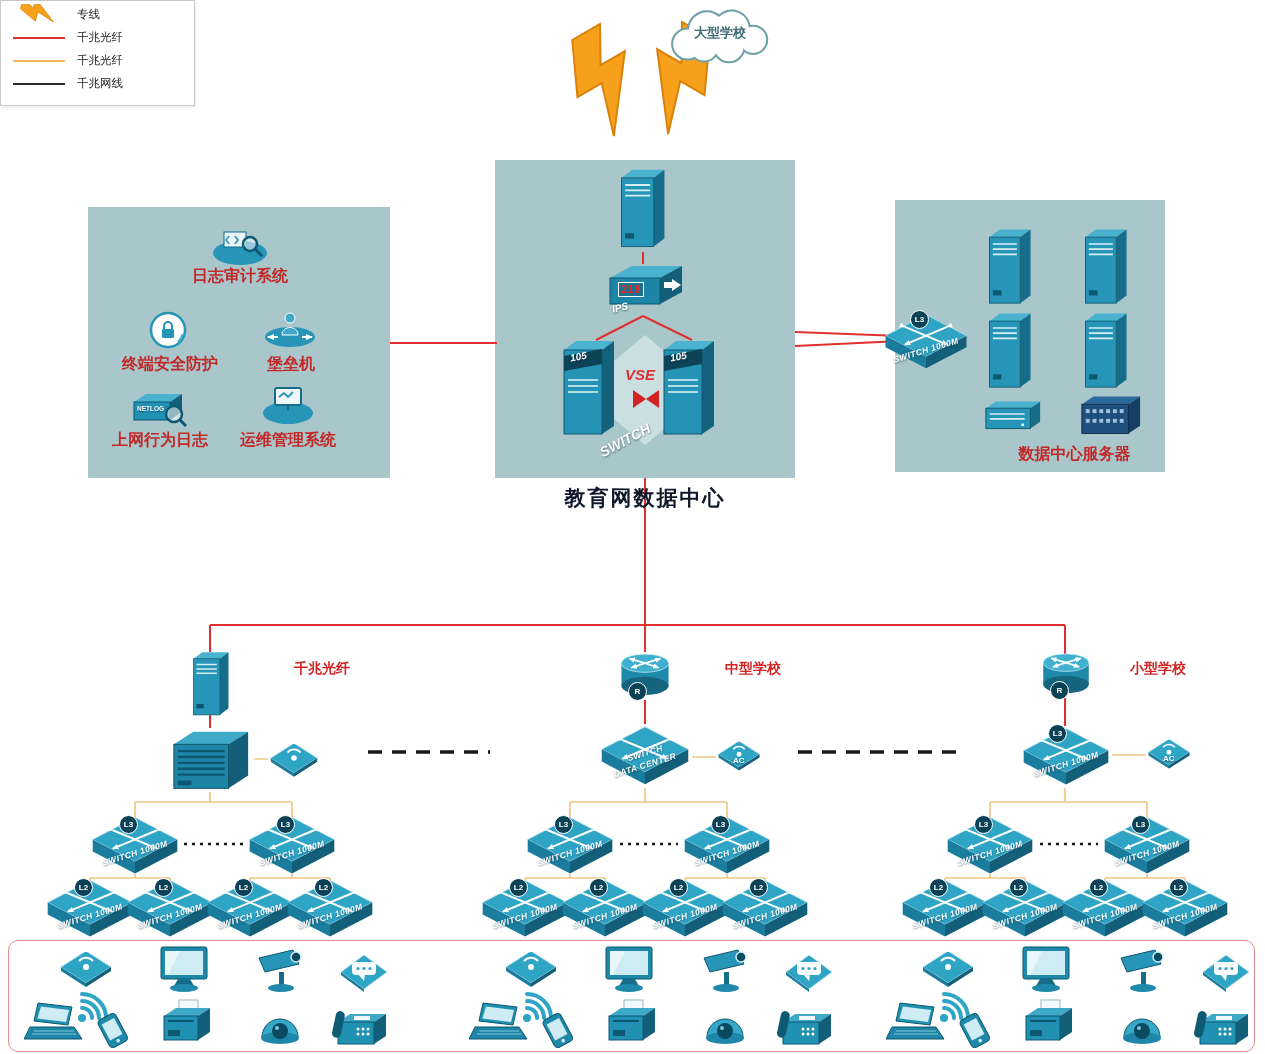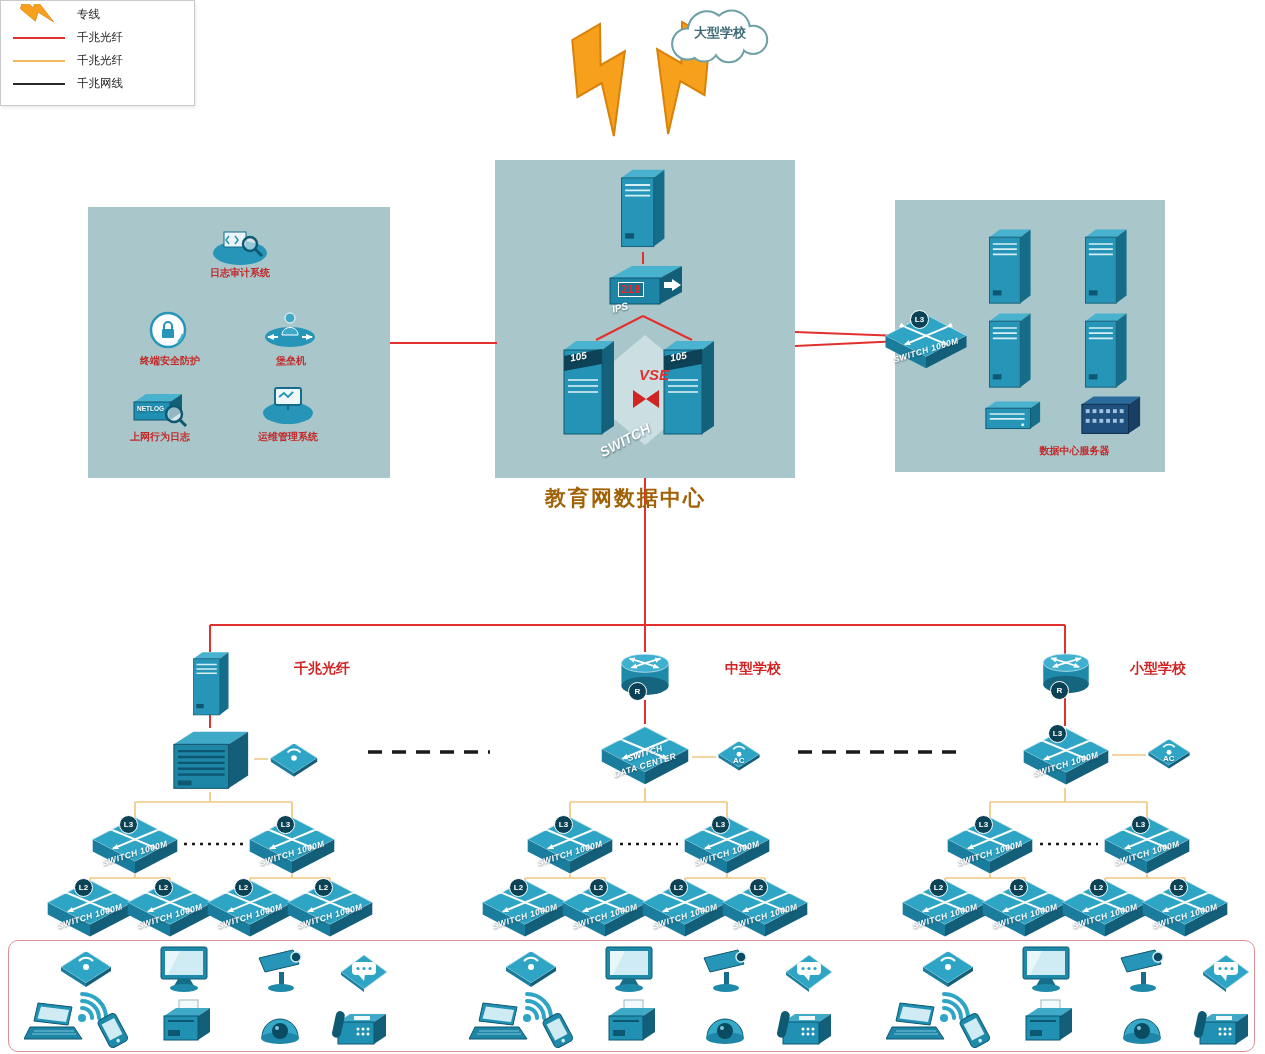--- a/index.html
+++ b/index.html
@@ -1,24 +1,24 @@
 <!DOCTYPE html>
 <html><head>
 <meta charset="utf-8">
 <style>
   html,body{margin:0;padding:0;background:#fff;font-family:"Liberation Sans",sans-serif;}
   #canvas{position:relative;width:1265px;height:1054px;background:#fff;overflow:hidden;}
   .abs{position:absolute;}
   .zone{position:absolute;background:#a9c7ca;z-index:1;}
   #wires{position:absolute;left:0;top:0;z-index:2;}
   .node{z-index:3;}
-  .lbl-red{color:#c22828;font-weight:bold;font-size:10px;text-align:center;z-index:4;}
+  .lbl-red{color:#c22828;font-weight:bold;font-size:16px;text-align:center;z-index:4;}
   .school-lbl{color:#d22323;font-weight:bold;font-size:14px;text-align:center;z-index:4;}
   .cloud-txt{color:#3e6b76;font-weight:bold;text-align:center;z-index:4;}
-  .title-txt{font-family:"Liberation Serif",serif;color:#a16207;font-weight:bold;font-size:21px;letter-spacing:2px;z-index:4;}
+  .title-txt{font-family:"Liberation Serif",serif;color:#0f172a;font-weight:bold;font-size:21px;letter-spacing:2px;text-align:center;z-index:4;}
   #legend{left:103px;top:16px;width:193px;height:100px;border:1px solid #c9c9c9;background:#fff;box-shadow:1px 2px 3px rgba(0,0,0,.08);z-index:5;padding:2px 0;}
   .lg-row{display:flex;align-items:center;height:23px;padding-left:12px;}
   .lg-icon{flex:0 0 56px;}
   .lg-line{display:inline-block;width:52px;height:2px;margin-right:4px;flex:0 0 52px;}
   .lg-label{font-size:11.5px;color:#222;margin-left:8px;}
   .badge{position:absolute;width:17px;height:17px;border-radius:50%;background:#0c4256;border:1.5px solid #fff;color:#fff;font-size:8px;font-weight:bold;display:flex;align-items:center;justify-content:center;z-index:5;}
   .sw-label{position:absolute;left:2px;top:33px;width:88px;text-align:center;transform:rotate(-17deg);color:#fff;font-size:8.5px;font-weight:bold;font-style:italic;letter-spacing:.5px;text-shadow:0 1px 2px rgba(0,40,60,.55);z-index:4;}
   .switch-node{position:absolute;width:92px;height:60px;z-index:3;}
   .led{position:absolute;color:#ff1f1f;font-family:"DejaVu Sans Mono",monospace;font-weight:bold;font-size:11px;border:1px solid #fff;padding:0 2px;background:rgba(10,60,80,.25);z-index:4;}
   .white-it{color:#fff;font-weight:bold;font-style:italic;text-shadow:0 1px 2px rgba(0,40,60,.6);z-index:4;position:absolute;}
@@ -298,21 +298,21 @@
       <rect x="6" y="16" width="38" height="84" fill="#2493b5" stroke="#11586f"></rect>
       <polygon points="6,22 44,15 44,30 6,37" fill="#0d4257"></polygon>
       <g stroke="#d6eff6" stroke-width="1.6">
           <line x1="10" y1="46" x2="40" y2="46"></line>
           <line x1="10" y1="52" x2="40" y2="52"></line>
           <line x1="10" y1="58" x2="40" y2="58"></line>
         </g>
     </svg>
     <div class="white-it" style="left:12px;top:17px;font-size:10px;transform:rotate(-10deg);">105</div>
   </div>
-  <div class="abs node" style="left:625px;top:366px;width:44px;color:#e03030;font-weight:bold;font-style:italic;font-size:15px;text-align:right;z-index:4;">VSE</div>
+  <div class="abs node" style="left:625px;top:366px;width:44px;color:#e03030;font-weight:bold;font-style:italic;font-size:15px;text-align:left;z-index:4;">VSE</div>
   <svg class="abs node" style="left:633px;top:390px;" width="26" height="18" viewBox="0 0 26 18">
     <polygon points="0,0 0,18 13,9" fill="#d22323"></polygon>
       <polygon points="26,0 26,18 13,9" fill="#d22323"></polygon>
   </svg>
   <div class="abs node white-it" style="left:580px;top:432px;width:90px;font-size:14px;transform:rotate(-28deg);text-align:center;">SWITCH</div>
   <div class="abs title-txt" style="left:545px;top:484px;width:200px;">教育网数据中心</div>
 
   <div class="abs node" style="left:208px;top:226px;">
     <svg width="64" height="40" viewBox="0 0 64 40">
       <ellipse cx="32" cy="27" rx="27" ry="12" fill="#2695b8"></ellipse>

